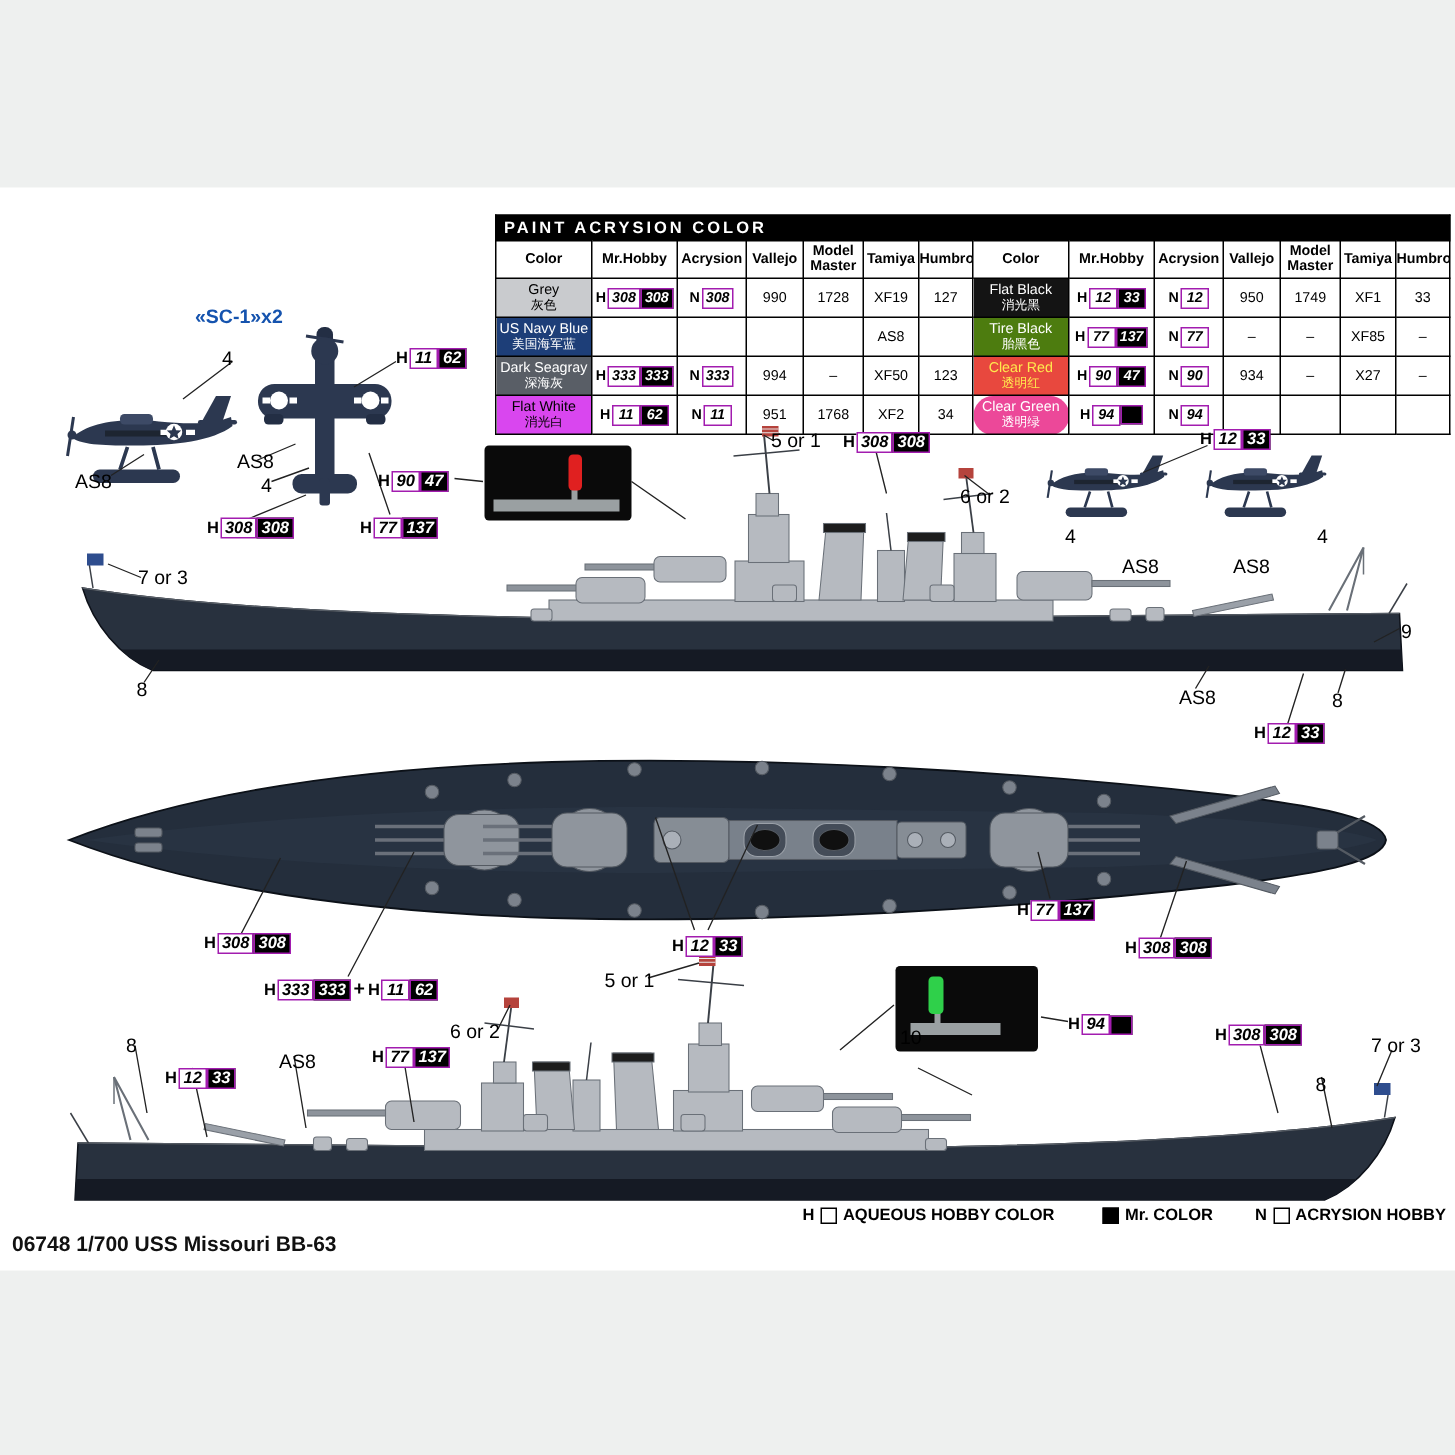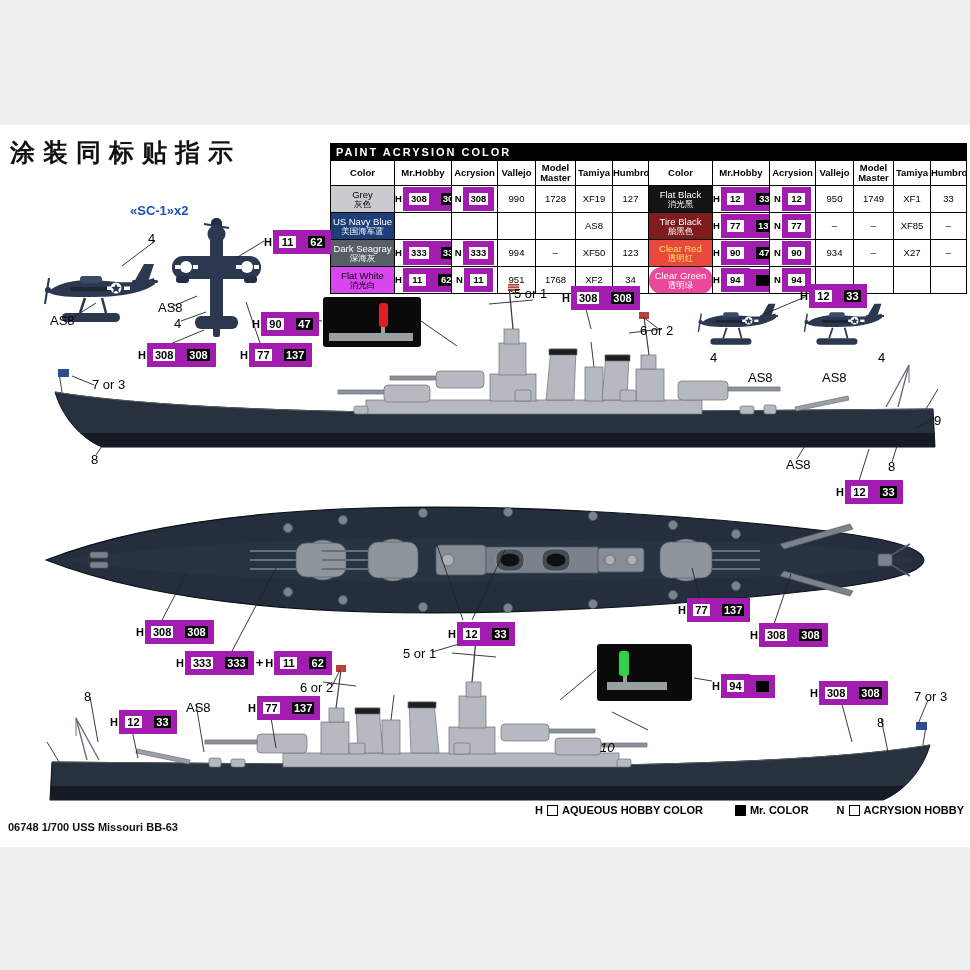--- a/index.html
+++ b/index.html
@@ -14,41 +14,41 @@
   .table-title{background:#000;color:#fff;font-size:11px;font-weight:bold;padding:2px 5px;letter-spacing:2px;border:1px solid #000;border-bottom:none;}
   #paint-table{border-collapse:collapse;width:636px;table-layout:fixed;font-size:9.5px;}
   #paint-table th,#paint-table td{border:1px solid #000;text-align:center;padding:1px 0;line-height:1.05;overflow:hidden;}
   #paint-table th{font-weight:bold;font-size:9.5px;height:22px;}
   #paint-table td{height:23px;}
   .color-cell .cname{font-size:9.5px;}
   .color-cell .ccn{font-size:8.5px;}
 
   .chip{display:inline-flex;align-items:center;font-weight:bold;white-space:nowrap;}
   .chip .chip-letter{margin-right:1px;}
-  .chip-box{display:inline-block;border:6px solid #a21caf;padding:0 2px;min-width:13px;text-align:center;line-height:12px;}
+  .chip-box{display:inline-block;border:1px solid #a21caf;padding:0 2px;min-width:13px;text-align:center;line-height:12px;font-style:italic;}
   .chip-box.white{background:#fff;color:#000;}
   .chip-box.black{background:#000;color:#fff;}
   .chip-box.black.empty{min-width:9px;height:11px;}
   #paint-table .chip{font-size:9.5px;}
 
   #callout-layer .callout{position:absolute;font-size:13px;color:#000;white-space:nowrap;}
   #callout-layer .callout .chip{font-size:11px;}
   #callout-layer .label-blue{color:#1553ae;font-weight:bold;font-size:13px;}
   .plus{font-weight:bold;margin:0 2px;}
 
   .inset{position:absolute;background:#0a0a0a;border-radius:3px;}
   .inset .deck-bit{position:absolute;background:#9aa0a2;}
   .inset .light-bar{position:absolute;border-radius:3px;}
 
   .legend{position:absolute;right:6px;top:804px;font-size:11px;font-weight:bold;display:flex;gap:28px;color:#000;}
   .lg-item{display:inline-flex;align-items:center;}
   .lg-box{display:inline-block;width:9px;height:9px;border:1px solid #000;margin:0 4px;background:#fff;}
   .lg-box.black{background:#000;}
 
-  .footer{position:absolute;left:8px;top:821px;font-size:11px;font-weight:bold;color:#111;}
+  .footer{position:absolute;left:8px;top:821px;font-size:14px;font-weight:bold;color:#111;}
 
   svg.layer{position:absolute;pointer-events:none;}
 </style>
 </head>
 <body>
 
 <div id="canvas">
   <div id="page"></div>
 
   <svg width="0" height="0" style="position:absolute" aria-hidden="true">
@@ -127,21 +127,20 @@
         <circle cx="16" cy="51" r="6" fill="#ffffff"></circle>
         <rect x="5" y="49" width="5" height="4" fill="#ffffff"></rect>
         <rect x="23" y="49" width="5" height="4" fill="#ffffff"></rect>
         <circle cx="77" cy="51" r="6" fill="#ffffff"></circle>
         <rect x="66" y="49" width="5" height="4" fill="#ffffff"></rect>
         <rect x="84" y="49" width="5" height="4" fill="#ffffff"></rect>
       </g>
     </defs>
   </svg>
 
-  <div class="title-cn">涂装同标贴指示</div>
 
   <div id="paint-table-wrap">
     <div class="table-title">PAINT  ACRYSION COLOR</div>
     <table id="paint-table">
       <colgroup>
         <col style="width:64px">
           <col style="width:57px">
           <col style="width:46px">
           <col style="width:38px">
           <col style="width:40px">
@@ -214,21 +213,21 @@
             <td class="color-cell" style="background: rgb(29, 62, 120); color: rgb(255, 255, 255);">
               <div class="cname">US Navy Blue</div>
               <div class="ccn">美国海军蓝</div>
             </td>
             <td></td>
             <td></td>
             <td></td>
             <td></td>
             <td>AS8</td>
             <td></td>
-            <td class="color-cell" style="background: #7f1d1d; color: rgb(255, 255, 255);">
+            <td class="color-cell" style="background: #4d7c0f; color: rgb(255, 255, 255);">
               <div class="cname">Tire Black</div>
               <div class="ccn">胎黑色</div>
             </td>
             <td><span class="chip">
                 <span class="chip-letter">H</span>
                 <span class="chip-box white">77</span>
                 <span class="chip-box black">137</span>
               </span></td>
             <td><span class="chip">
                 <span class="chip-letter">N</span>
@@ -487,21 +486,21 @@
           <span class="chip-box white">94</span>
           <span class="chip-box black empty"></span>
         </span></div>
       <div class="callout" style="left: 810px; top: 681px;"><span class="chip">
           <span class="chip-letter">H</span>
           <span class="chip-box white">308</span>
           <span class="chip-box black">308</span>
         </span></div>
       <div class="callout" style="left: 914px; top: 689px;">7 or 3</div>
       <div class="callout" style="left: 84px; top: 689px;">8</div>
-      <div class="callout" style="left: 600px; top: 740px; font-style: italic;">10</div>
+      <div class="callout" style="left: 600px; top: 684px;">10</div>
       <div class="callout" style="left: 110px; top: 710px;"><span class="chip">
           <span class="chip-letter">H</span>
           <span class="chip-box white">12</span>
           <span class="chip-box black">33</span>
         </span></div>
       <div class="callout" style="left: 186px; top: 700px;">AS8</div>
       <div class="callout" style="left: 248px; top: 696px;"><span class="chip">
           <span class="chip-letter">H</span>
           <span class="chip-box white">77</span>
           <span class="chip-box black">137</span>

